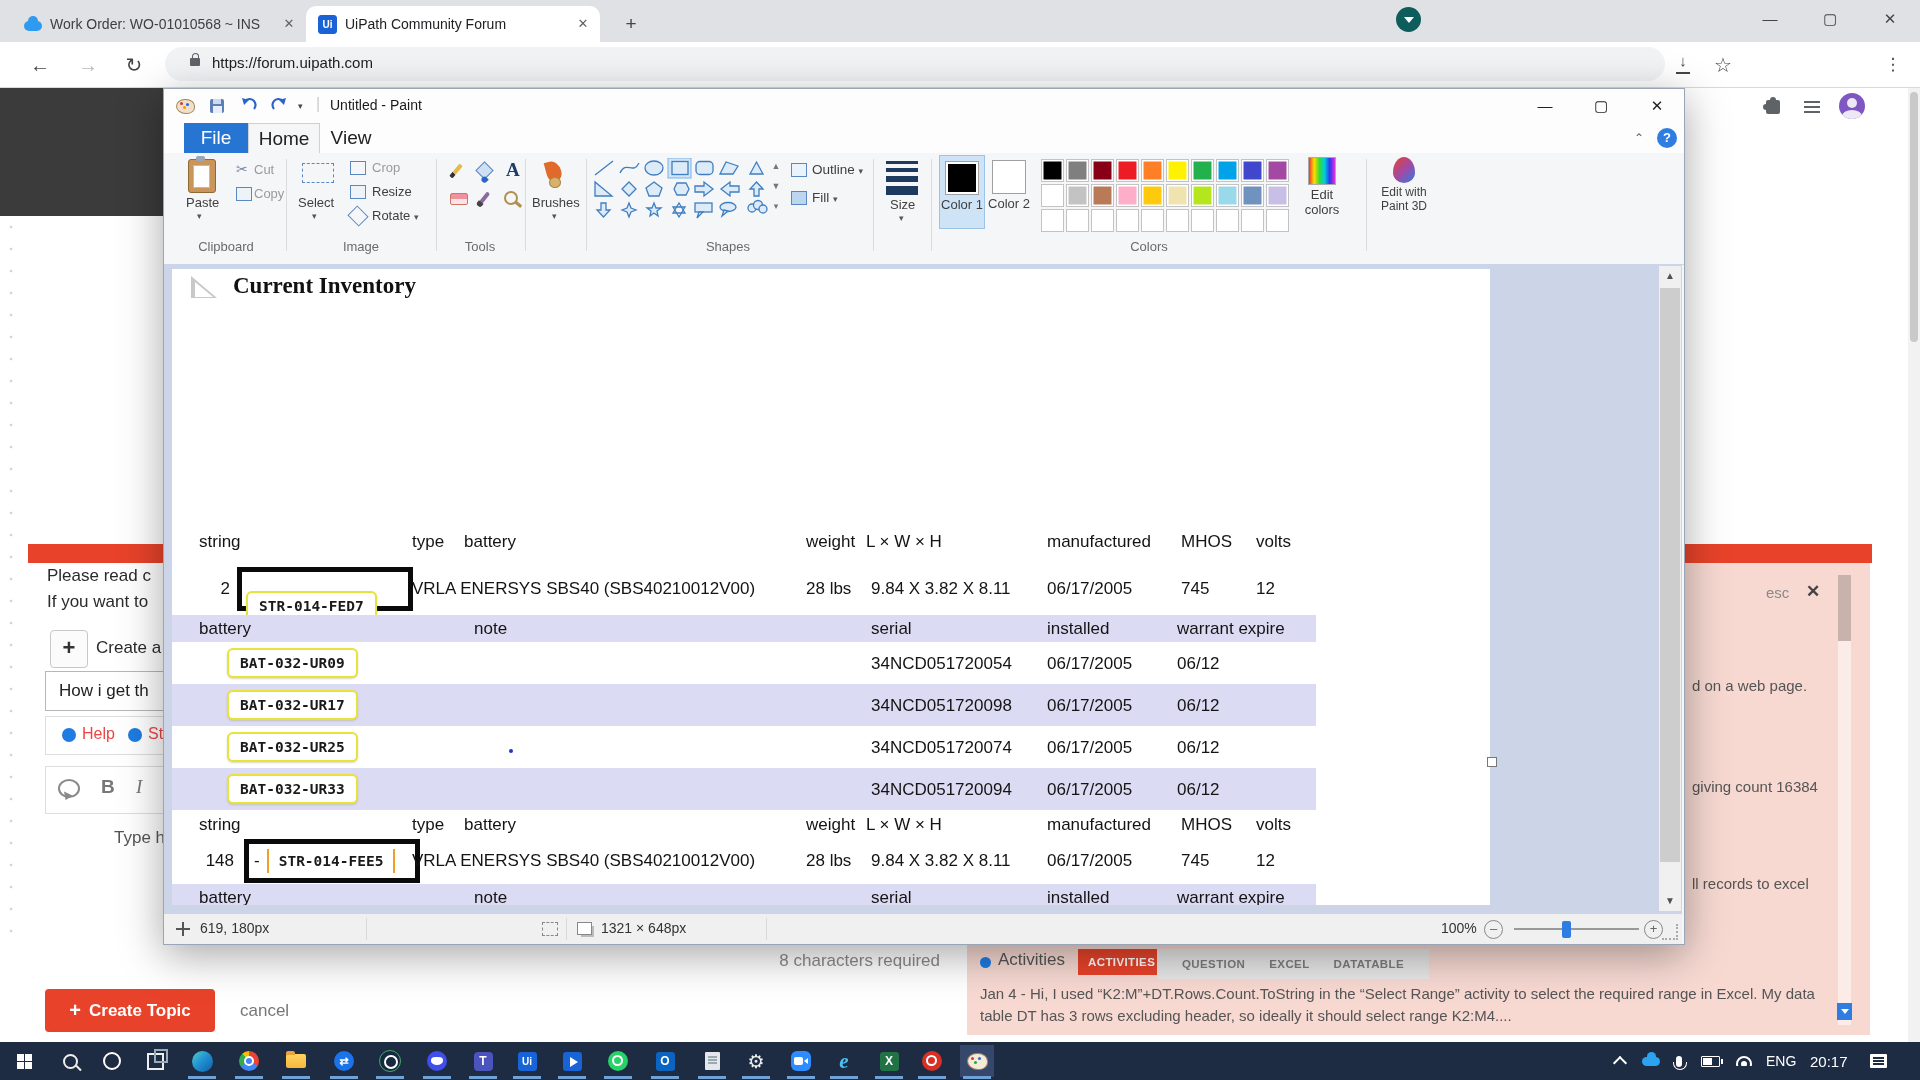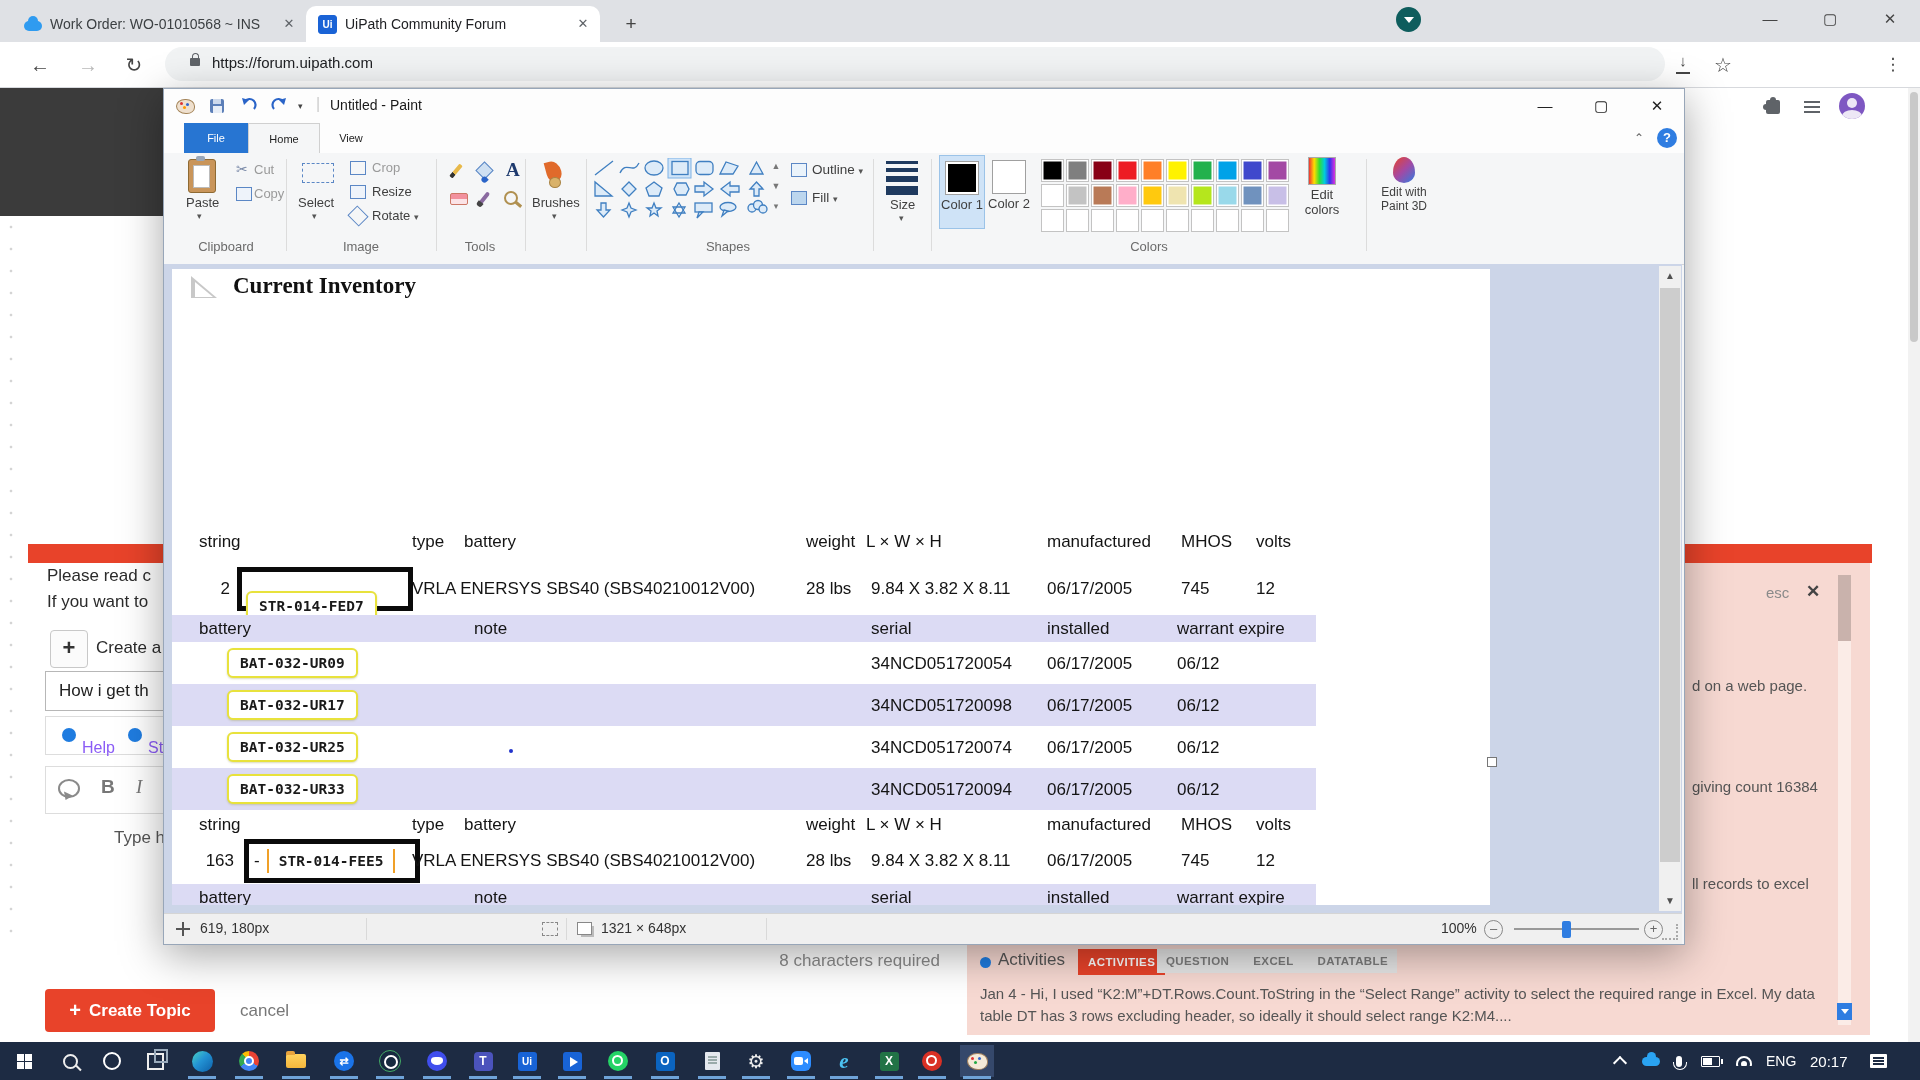--- a/index.html
+++ b/index.html
@@ -45,39 +45,39 @@
   #dots{left:0;top:216px;width:30px;height:826px;background:#fff;
     background-image:radial-gradient(#d4d4d4 1.5px,transparent 1.6px);background-size:22px 22px;}
   #redbar{left:28px;top:544px;width:1844px;height:19px;background:#e8432a;}
   .ftext{font-size:17px;color:#2b2b2b;}
   #createa-box{left:50px;top:630px;width:36px;height:36px;border:1px solid #c8c8c8;border-radius:4px;background:#fbfbfb;
     font-size:22px;color:#333;text-align:center;line-height:34px;font-weight:bold;}
   #topic-input{left:45px;top:671px;width:700px;height:38px;border:1px solid #b7b7b7;background:#fff;}
   #topic-input span{position:absolute;left:13px;top:9px;font-size:17px;color:#222;}
   #radio-box{left:45px;top:716px;width:700px;height:37px;border:1px solid #ddd;background:#fff;}
   .radio{position:absolute;top:11px;width:14px;height:14px;border-radius:50%;background:#1f7ce0;}
-  .radlab{position:absolute;top:22px;font-size:16px;color:#8b5cf6;}
+  .radlab{position:absolute;top:8px;font-size:16px;color:#ef4444;}
   #edit-box{left:45px;top:766px;width:700px;height:46px;border:1px solid #ddd;background:#fff;}
   #bubble{position:absolute;left:12px;top:12px;width:18px;height:15px;border:2px solid #8a8a8a;border-radius:50%;}
   #bubble::after{content:"";position:absolute;left:1px;top:12px;border:5px solid transparent;border-top:7px solid #8a8a8a;transform:rotate(25deg);}
   .edic{position:absolute;top:9px;font-size:19px;color:#777;}
   #composer-white{left:0;top:943px;width:967px;height:99px;background:#fff;}
   #chars-req{left:640px;top:951px;width:300px;text-align:right;font-size:17px;color:#8a8a8a;}
   #create-topic{left:45px;top:989px;width:170px;height:43px;background:#e8432a;border-radius:4px;color:#fff;
     display:flex;align-items:center;justify-content:center;font-size:17px;font-weight:bold;gap:8px;}
   #create-topic b{font-size:20px;font-weight:bold;}
   #cancel{left:240px;top:1001px;font-size:17px;color:#777;}
   
   #pinkpanel{left:967px;top:563px;width:903px;height:472px;background:#f7d9d2;}
   #esc{left:1766px;top:584px;font-size:15px;color:#8a8a8a;}
   #escx{left:1806px;top:581px;font-size:17px;color:#444;font-weight:bold;}
   .frag{font-size:15px;color:#555;}
   #actdot{left:980px;top:957px;width:11px;height:11px;border-radius:50%;background:#1f7ce0;}
   #actlabel{left:998px;top:950px;font-size:17px;color:#555;}
-  #tagstrip{left:1157px;top:949px;height:24px;background:#e6e6e6;display:flex;align-items:center;padding:0 9px;gap:24px;}
+  #tagstrip{left:1157px;top:949px;height:30px;background:#e6e6e6;display:flex;align-items:center;padding:0 25px;gap:24px;}
   #tag-activities{left:1078px;top:949px;height:26px;background:#e8432a;color:#fff;font-size:11.5px;font-weight:bold;
      letter-spacing:.4px;display:flex;align-items:center;padding:0 10px;}
   .gtag{font-size:11.5px;font-weight:bold;color:#7c7c7c;letter-spacing:.4px;}
   .postline{left:980px;font-size:15px;color:#555;}
   #pscroll{left:1838px;top:575px;width:13px;height:450px;background:#fbece7;}
   #pthumb{left:1838px;top:575px;width:13px;height:66px;background:#c9b2ac;}
   #pbtn{left:1837px;top:1003px;width:15px;height:17px;background:#2f7de1;}
   #pbtn::after{content:"";position:absolute;left:3.5px;top:6px;border:4px solid transparent;border-top:5px solid #fff;}
   
   #pagescroll{left:1908px;top:88px;width:12px;height:954px;background:#f2f2f2;}
@@ -89,21 +89,21 @@
   #ptitle .t{position:absolute;top:8px;font-size:14px;color:#1a1a1a;}
   .qaic{position:absolute;top:7px;width:22px;height:20px;text-align:center;}
   #paletteic{width:17px;height:13px;background:#efe0ce;border:1.5px solid #a38357;border-radius:50% 50% 45% 55%;}
   #paletteic::before{content:"";position:absolute;left:3px;top:2px;width:3px;height:3px;border-radius:50%;background:#d33;
      box-shadow:6px 1px 0 #36c,3px 4px 0 #f90;}
   #saveic{width:14px;height:14px;background:#5c7fb8;border-radius:2px;}
   #saveic::before{content:"";position:absolute;left:3px;top:0;width:8px;height:5px;background:#cdd9ec;}
   #saveic::after{content:"";position:absolute;left:2.5px;top:7px;width:9px;height:7px;background:#e8eef7;}
   .pwb{position:absolute;top:0;width:46px;height:33px;text-align:center;line-height:33px;font-size:15px;color:#222;}
   #pmenu{left:0;top:34px;width:100%;height:30px;background:#fdfdfd;border-bottom:1px solid #dcdcdc;}
-  .ptab{position:absolute;top:0;height:48px;line-height:30px;text-align:center;font-size:11px;}
+  .ptab{position:absolute;top:0;height:48px;line-height:30px;text-align:center;font-size:19px;}
   #ptab-file{left:20px;width:64px;background:#2775d2;color:#fff;}
   #ptab-home{left:84px;width:70px;background:#f5f6f7;border:1px solid #d0d0d0;border-bottom:none;color:#222;}
   #ptab-view{left:154px;width:66px;color:#222;}
   #helpq{left:1493px;top:5px;width:20px;height:20px;border-radius:50%;background:#2f7de1;color:#fff;font-size:13px;
      text-align:center;line-height:20px;font-weight:bold;}
   #collapse{left:1470px;top:8px;color:#666;font-size:12px;}
   #pribbon{left:0;top:64px;width:100%;height:111px;background:#f5f6f7;border-bottom:1px solid #d5d5d5;}
   .gsep{position:absolute;top:6px;width:1px;height:92px;background:#dcdcdc;}
   .glabel{position:absolute;top:86px;font-size:13px;color:#6b6b6b;transform:translateX(-50%);}
   .rlab{font-size:13px;color:#3f3f3f;}
@@ -577,21 +577,21 @@
 
         <div class="cv nw" style="left:27px;top:546px;">string</div>
         <div class="cv nw" style="left:240px;top:546px;">type</div>
         <div class="cv nw" style="left:292px;top:546px;">battery</div>
         <div class="cv nw" style="left:634px;top:546px;">weight</div>
         <div class="cv nw" style="left:694px;top:546px;">L × W × H</div>
         <div class="cv nw" style="left:875px;top:546px;">manufactured</div>
         <div class="cv nw" style="left:1009px;top:546px;">MHOS</div>
         <div class="cv nw" style="left:1084px;top:546px;">volts</div>
 
-        <div class="cv nw" style="left:22px;top:582px;width:40px;text-align:right;">163</div>
+        <div class="cv nw" style="left:22px;top:582px;width:40px;text-align:right;">148</div>
         <div class="blackbox" style="left:72px;top:570px;width:162px;height:34px;padding:0 2px;">
           <span class="cv" style="position:static;margin:0 3px;">-</span>
           <span class="cursorbar"></span>
           <span class="chip" style="position:static;border-color:#fff;box-shadow:none;padding:5px 4px;">STR-014-FEE5</span>
           <span class="cursorbar"></span>
         </div>
         <div class="cv nw" style="left:240px;top:582px;">VRLA ENERSYS SBS40 (SBS40210012V00)</div>
         <div class="cv nw" style="left:634px;top:582px;">28 lbs</div>
         <div class="cv nw" style="left:699px;top:582px;">9.84 X 3.82 X 8.11</div>
         <div class="cv nw" style="left:875px;top:582px;">06/17/2005</div>

